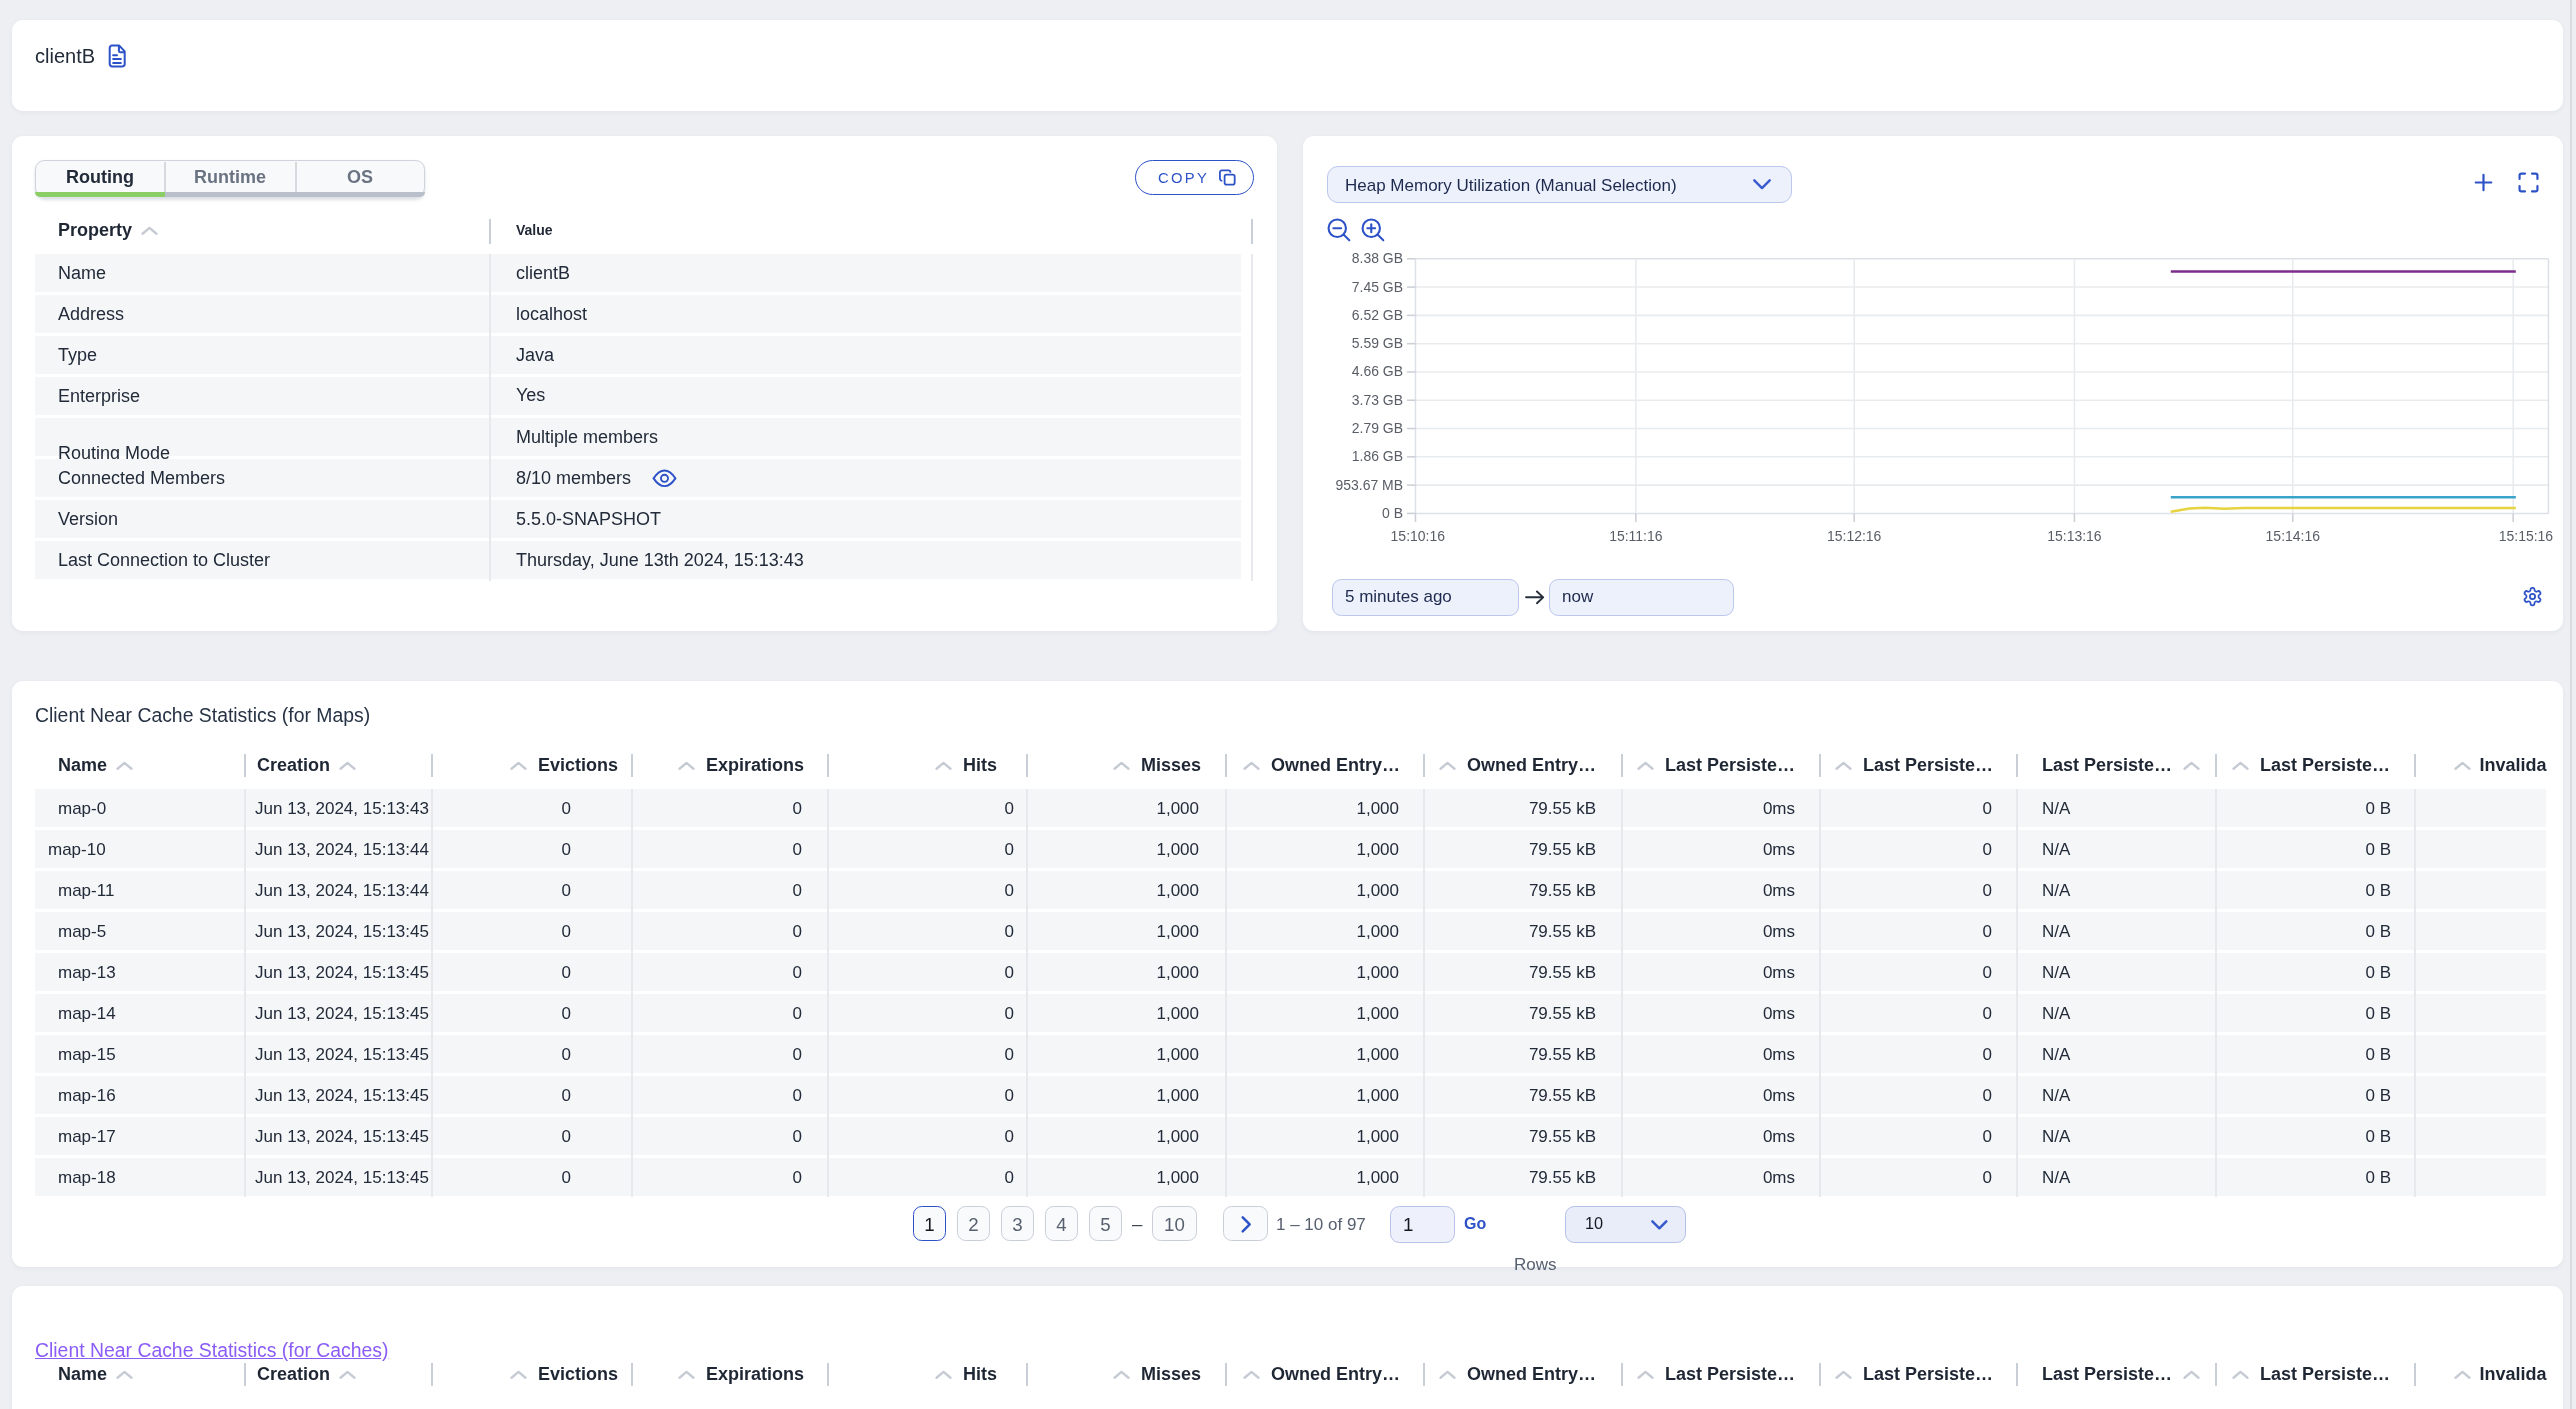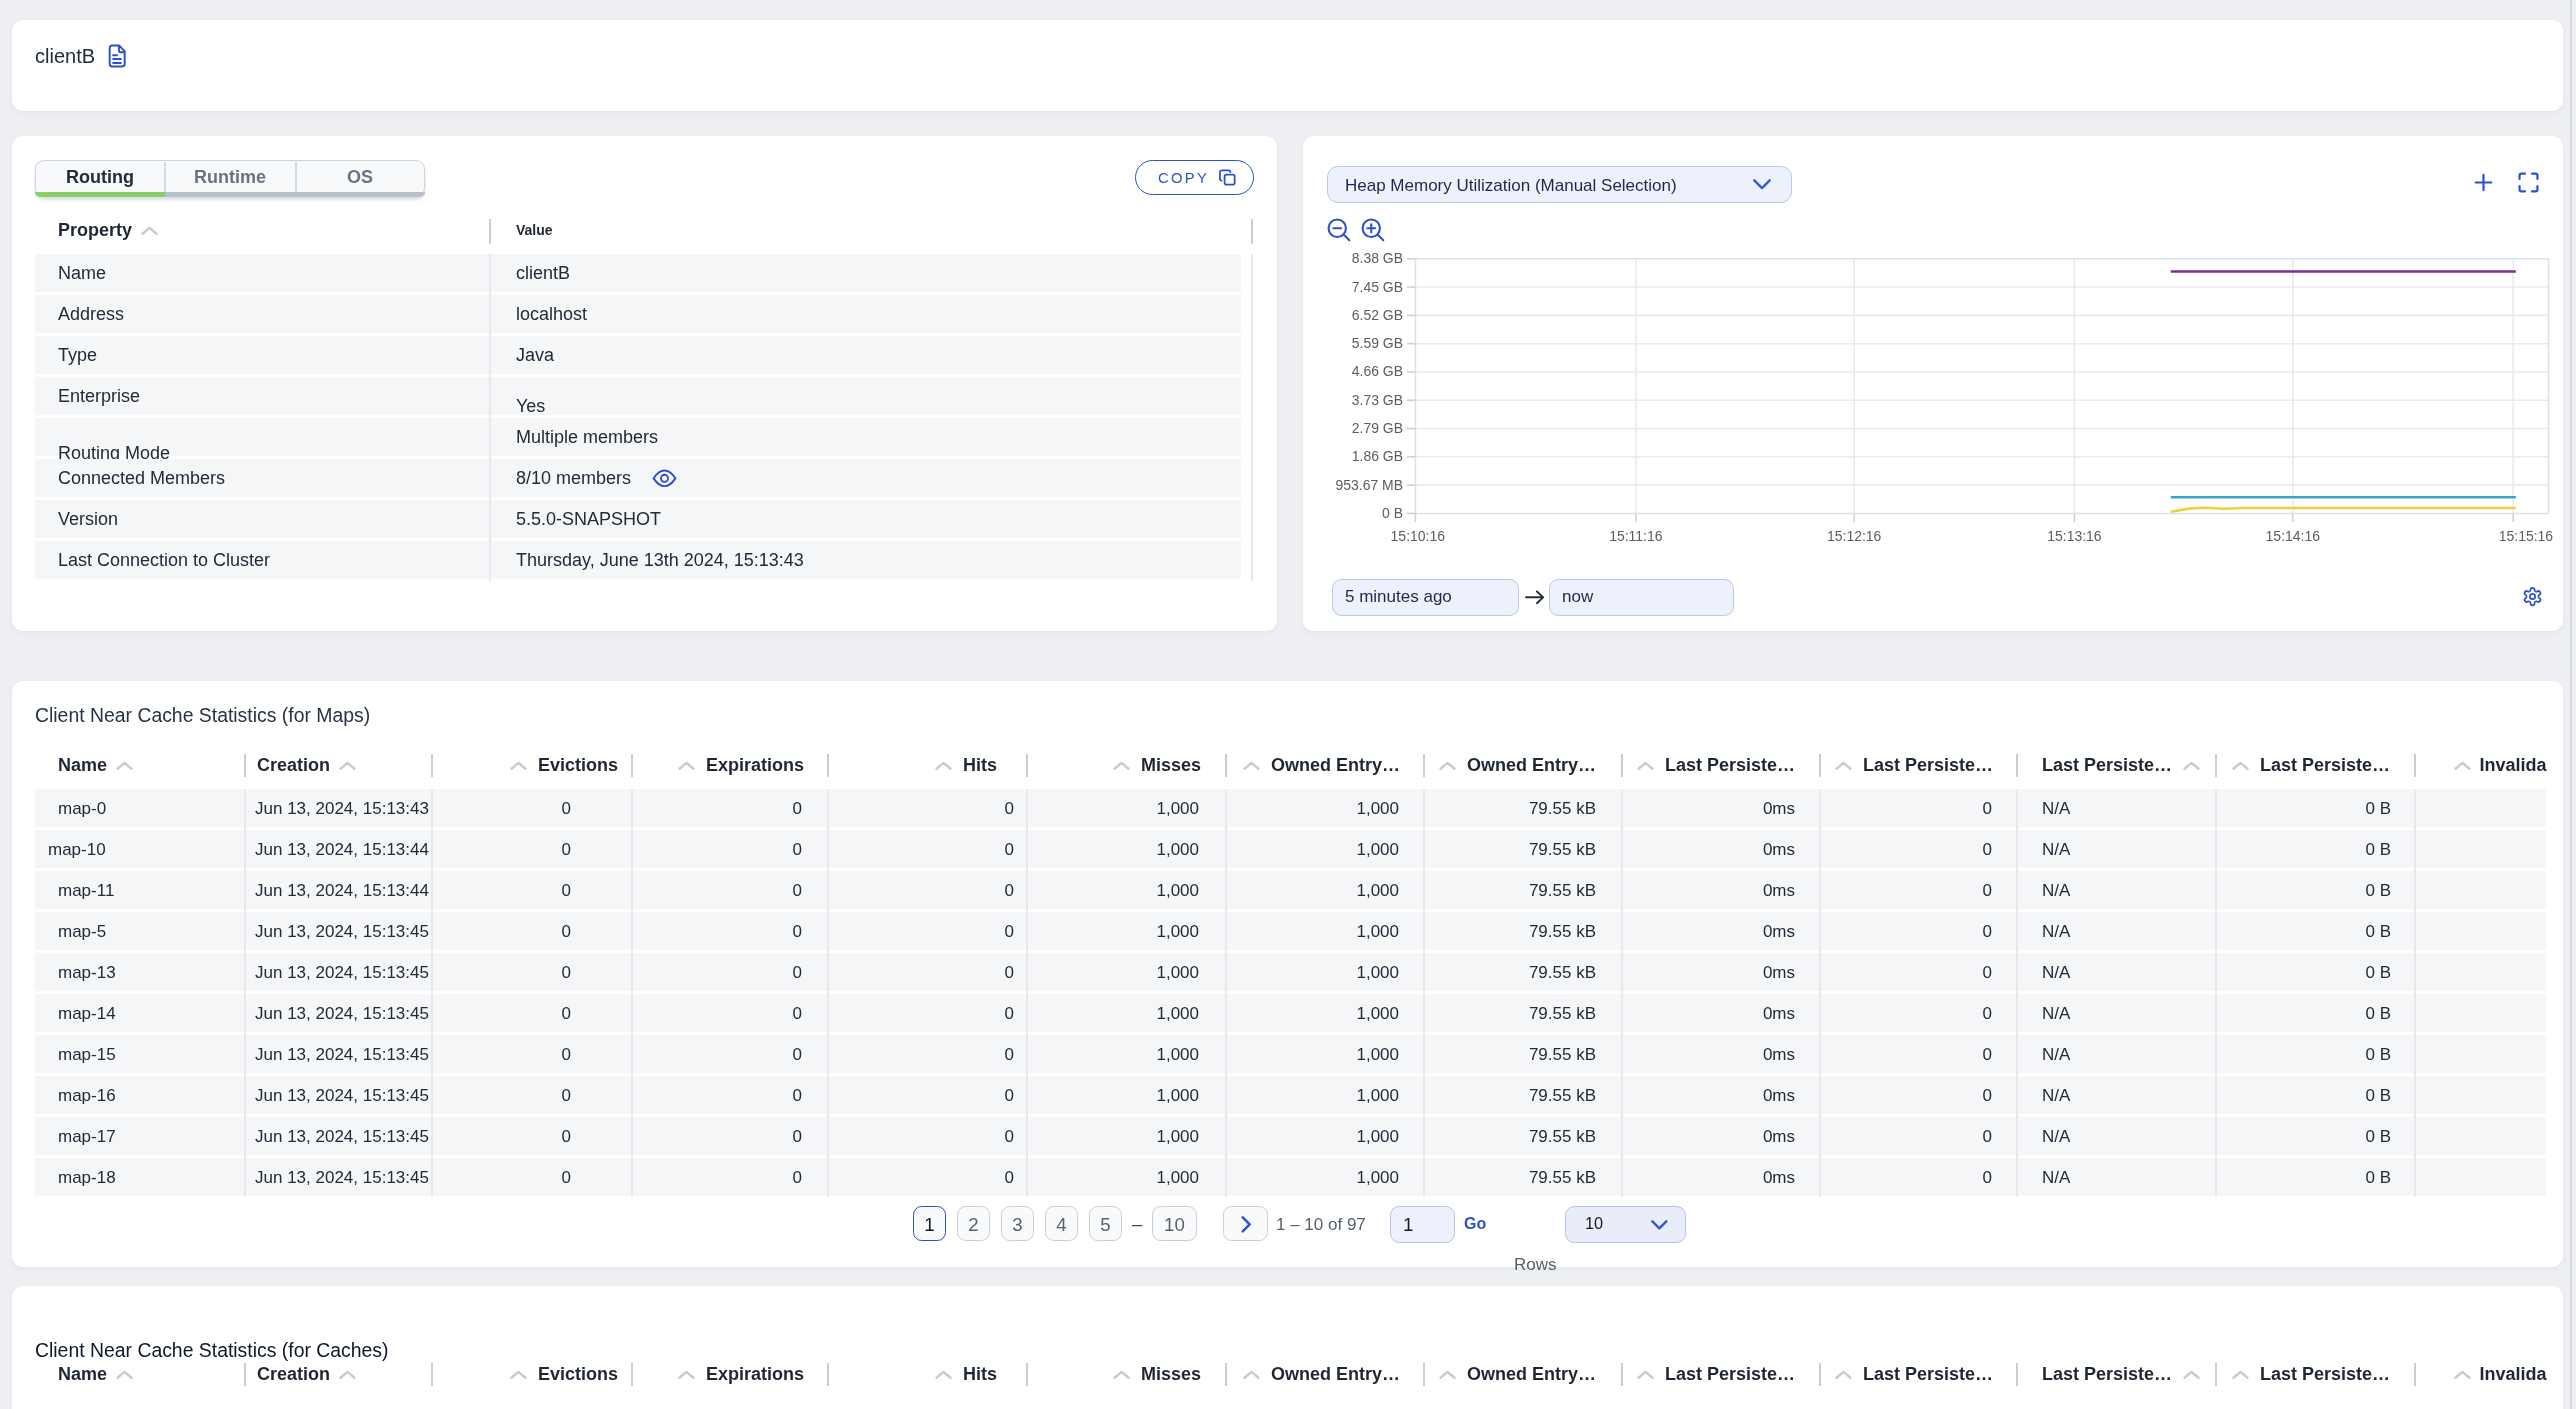--- a/index.html
+++ b/index.html
@@ -45,21 +45,21 @@
 <div class="abs cell" style="left:58px;top:263px;font-size:18px;">Name</div>
 <div class="abs cell" style="left:516px;top:263px;font-size:18px;">clientB</div>
 <div class="stripe" style="left:35px;top:295px;width:1206px;"></div>
 <div class="abs cell" style="left:58px;top:304px;font-size:18px;">Address</div>
 <div class="abs cell" style="left:516px;top:304px;font-size:18px;">localhost</div>
 <div class="stripe" style="left:35px;top:336px;width:1206px;"></div>
 <div class="abs cell" style="left:58px;top:345px;font-size:18px;">Type</div>
 <div class="abs cell" style="left:516px;top:345px;font-size:18px;">Java</div>
 <div class="stripe" style="left:35px;top:377px;width:1206px;"></div>
 <div class="abs cell" style="left:58px;top:386px;font-size:18px;">Enterprise</div>
-<div class="abs cell" style="left:516px;top:396px;font-size:18px;">Yes</div>
+<div class="abs cell" style="left:516px;top:385px;font-size:18px;">Yes</div>
 <div class="stripe" style="left:35px;top:418px;width:1206px;"></div>
 <div class="abs cell" style="left:58px;top:427px;font-size:18px;margin-top:16px;">Routing Mode</div>
 <div class="abs cell" style="left:516px;top:427px;font-size:18px;">Multiple members</div>
 <div class="stripe" style="left:35px;top:459px;width:1206px;"></div>
 <div class="abs cell" style="left:58px;top:468px;font-size:18px;">Connected Members</div>
 <div class="abs cell" style="left:516px;top:468px;font-size:18px;">8/10 members</div>
 <svg class="abs" style="left:652px;top:469px" width="25" height="18.7" viewBox="0 0 32 24">
     <path d="M2 12 C7 4.5 11 2 16 2 C21 2 25 4.5 30 12 C25 19.5 21 22 16 22 C11 22 7 19.5 2 12 Z" fill="none" stroke="#2d52c7" stroke-width="2.5"></path>
     <circle cx="16" cy="12" r="4.6" fill="none" stroke="#2d52c7" stroke-width="2.4"></circle>
   </svg>
@@ -414,21 +414,21 @@
 <div class="abs" style="left:1390px;top:1206px;width:65px;height:37px;background:#eef1fb;border:1.6px solid #b9c3e8;border-radius:9.3px;"></div>
 <div class="abs" style="left:1403px;top:1214px;font-size:18.7px;color:#14181f;">1</div>
 <div class="abs" style="left:1464px;top:1215px;font-size:16px;font-weight:bold;color:#2d52c7;">Go</div>
 <div class="abs" style="left:1514px;top:1215px;font-size:17px;color:#57606f;margin-top:40px;">Rows</div>
 <div class="abs" style="left:1565px;top:1206px;width:121px;height:37px;background:#e9edfa;border:1.6px solid #b6c1e6;border-radius:9.3px;"></div>
 <div class="abs" style="left:1585px;top:1214px;font-size:16.3px;color:#14181f;">10</div>
 <svg class="abs" style="left:1650px;top:1219px" width="18.7" height="12.4" viewBox="0 0 24 16">
     <path d="M3 3 L12 12 L21 3" fill="none" stroke="#3558cc" stroke-width="3.2" stroke-linecap="round" stroke-linejoin="round"></path>
   </svg>
 <div class="card" style="left:12.4px;top:1286px;width:2551px;height:311px;"></div>
-<div class="abs" style="left:35px;top:1339px;font-size:19.4px;color:#0f172a;">Client Near Cache Statistics (for Caches)</div>
+<div class="abs" style="left:35px;top:1339px;font-size:19.4px;color:#8b5cf6;text-decoration:underline;">Client Near Cache Statistics (for Caches)</div>
 <div class="hflex" style="left:58px;top:1363px;gap:9.3px;">
     <span class="hdr">Name</span>
     <svg width="17" height="9.3" viewBox="0 0 22 12" style="flex:none">
       <path d="M2 10 L11 2.5 L20 10" fill="none" stroke="#c5cad3" stroke-width="3" stroke-linecap="round" stroke-linejoin="round"></path>
     </svg>
   </div>
 <div class="hflex" style="left:257px;top:1363px;gap:9.3px;">
     <span class="hdr">Creation</span>
     <svg width="17" height="9.3" viewBox="0 0 22 12" style="flex:none">
       <path d="M2 10 L11 2.5 L20 10" fill="none" stroke="#c5cad3" stroke-width="3" stroke-linecap="round" stroke-linejoin="round"></path>

